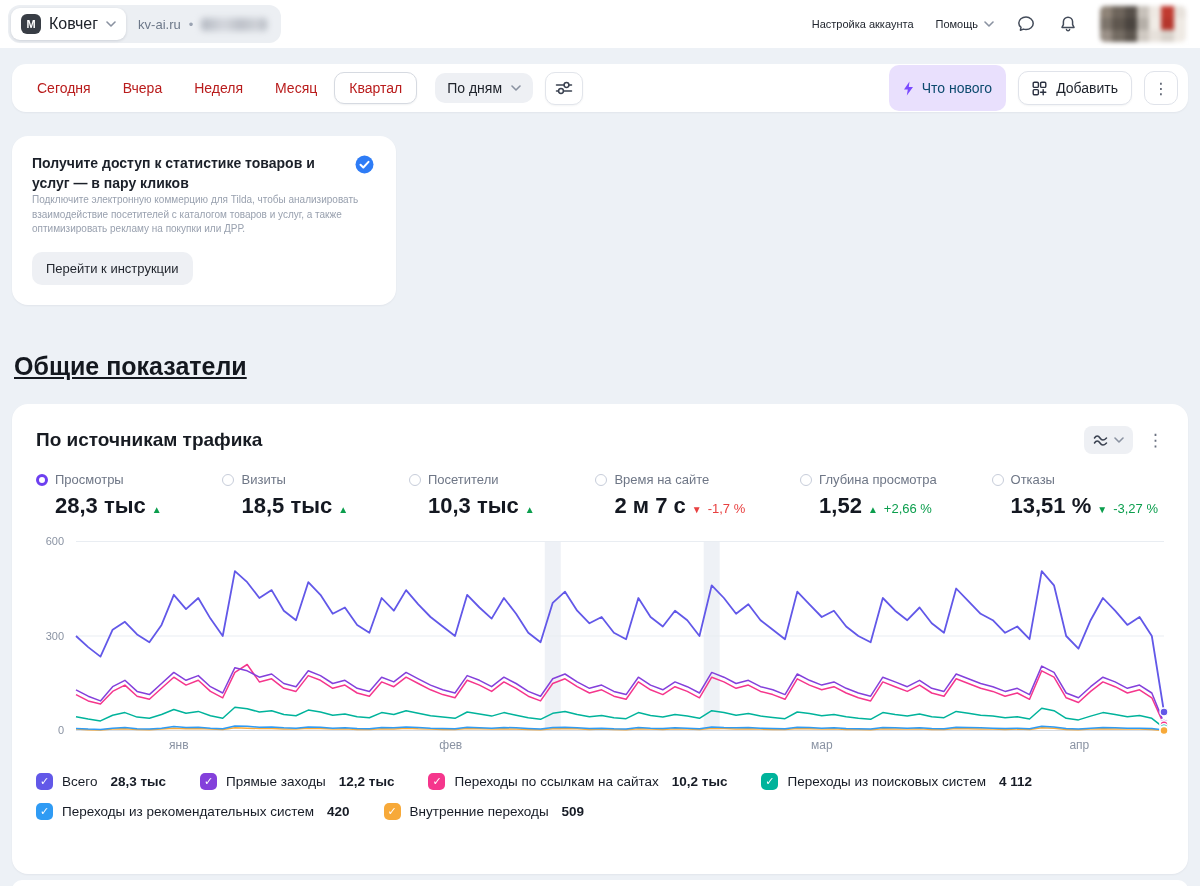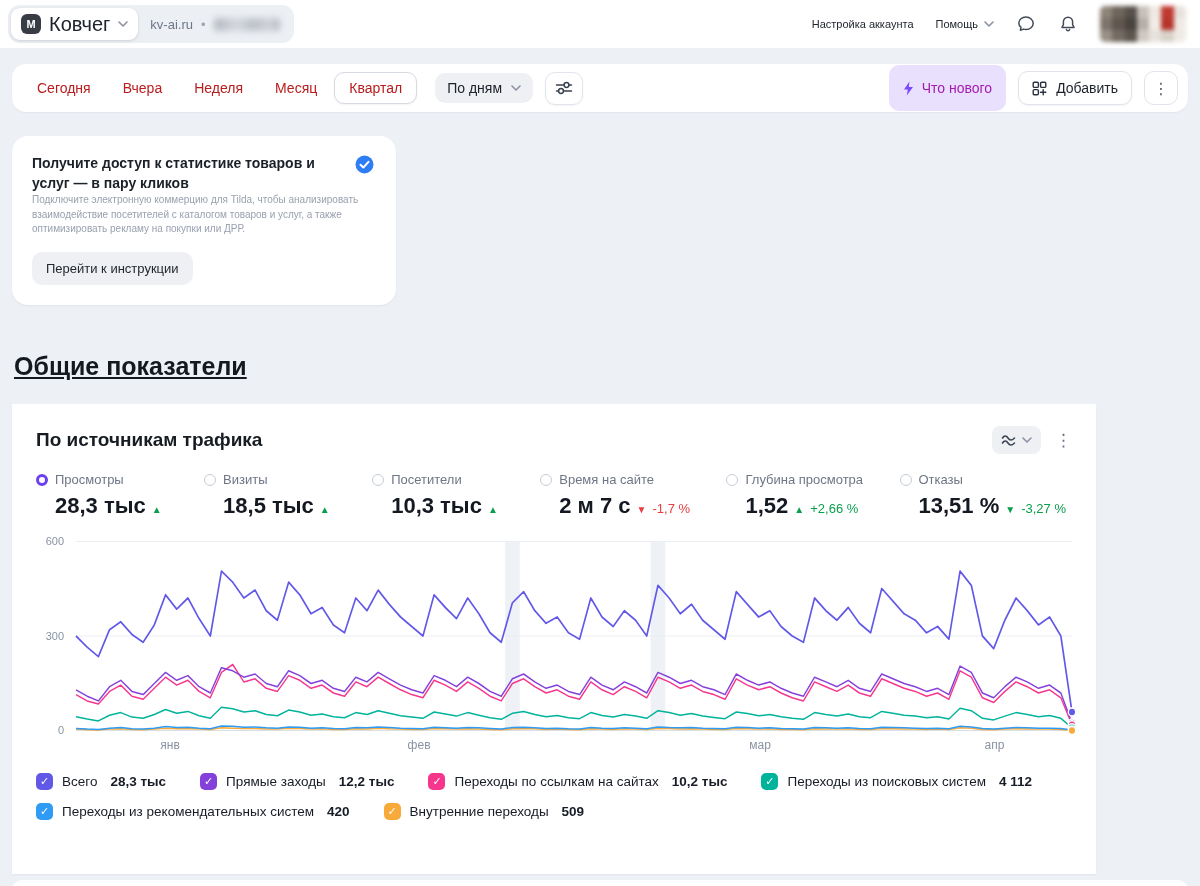--- a/index.html
+++ b/index.html
@@ -25,21 +25,21 @@
     padding:3px; gap:12px; padding-right:14px; height:38px;
   }
   .counter-pill {
     background:#fff; border-radius:9px; box-shadow:0 1px 3px rgba(20,30,50,.14);
     display:flex; align-items:center; gap:8px; padding:5px 10px; height:32px; cursor:pointer;
   }
   .logo {
     width:20px; height:20px; border-radius:6px; background:#383d45; color:#fff;
     font-size:11px; font-weight:bold; display:flex; align-items:center; justify-content:center;
   }
-  .counter-name { font-size:20px; color:#20242c; }
+  .counter-name { font-size:16px; color:#20242c; }
   .site { display:flex; align-items:center; gap:8px; font-size:13px; color:#6d7889; }
   .sep { color:#9aa3b2; }
   .blur-chip {
     width:66px; height:13px; border-radius:4px;
     background:linear-gradient(90deg,#b2b7c0,#d4d7dd 35%,#bcc0c8 60%,#cfd2d8 85%,#b2b7c0);
     filter:blur(3px);
   }
   .topbar-right { display:flex; align-items:center; gap:22px; }
   .top-link { font-size:11px; color:#21262f; cursor:pointer; display:flex; align-items:center; gap:6px; }
   .icon-20 { width:20px; height:20px; color:#434b59; }
@@ -78,21 +78,21 @@
     display:flex; gap:9px; align-items:center; cursor:pointer; white-space:nowrap; color:#20242c;
   }
   .ml8{margin-left:8px} .ml16{margin-left:16px} .ml10{margin-left:10px}
   .icon-btn {
     width:38px; height:33px; border:1px solid #e2e5eb; border-radius:10px; background:#fff;
     display:flex; align-items:center; justify-content:center; cursor:pointer;
     box-shadow:0 1px 2px rgba(20,30,50,.05);
   }
   .toolbar .spacer { flex:1; }
   .whatsnew {
-    background:#e9e0fd; color:#a21caf; border-radius:10px; padding:15px 14px; font-size:14px;
+    background:#e9e0fd; color:#0c4a6e; border-radius:10px; padding:15px 14px; font-size:14px;
     font-weight:500; display:flex; gap:8px; align-items:center; cursor:pointer; white-space:nowrap;
   }
   .addbtn {
     background:#fff; border:1px solid #e0e3ea; border-radius:10px; padding:7px 13px; font-size:14px;
     display:flex; gap:9px; align-items:center; cursor:pointer; margin-left:10px; white-space:nowrap;
     box-shadow:0 1px 2px rgba(20,30,50,.05); height:34px;
   }
   .kebab-btn {
     width:34px; height:34px; border:1px solid #e0e3ea; border-radius:10px; background:#fff;
     display:flex; align-items:center; justify-content:center; cursor:pointer; margin-left:10px;
@@ -113,22 +113,22 @@
     display:inline-block; margin-top:15px; background:#eef0f4; border:none;
     border-radius:10px; padding:9px 14px; font-size:13px; color:#23272f; cursor:pointer;
     font-family:inherit;
   }
 
   
   .section-title { position:absolute; top:352px; left:14px; font-size:25px; font-weight:700; color:#14181f;text-decoration:underline; }
 
   
   .widget {
-    position:absolute; top:404px; left:12px; width:1084px; height:470px;
-    background:#fff; border-radius:0; padding:22px 24px;
+    position:absolute; top:404px; left:12px; width:1176px; height:470px;
+    background:#fff; border-radius:16px; padding:22px 24px;
     box-shadow:0 1px 2px rgba(16,24,40,.05);
   }
   .widget-head { display:flex; align-items:center; justify-content:space-between; }
   .widget-title { font-size:19px; font-weight:600; color:#171b22; }
   .widget-controls { display:flex; align-items:center; }
   .mini-btn {
     background:#eef0f4; border-radius:8px; height:28px; padding:0 9px;
     display:flex; align-items:center; gap:6px; cursor:pointer; color:#3a4150;
   }
   .widget-kebab { margin-left:14px; font-size:17px; color:#6a7180; cursor:pointer; background:none; border:none; }

